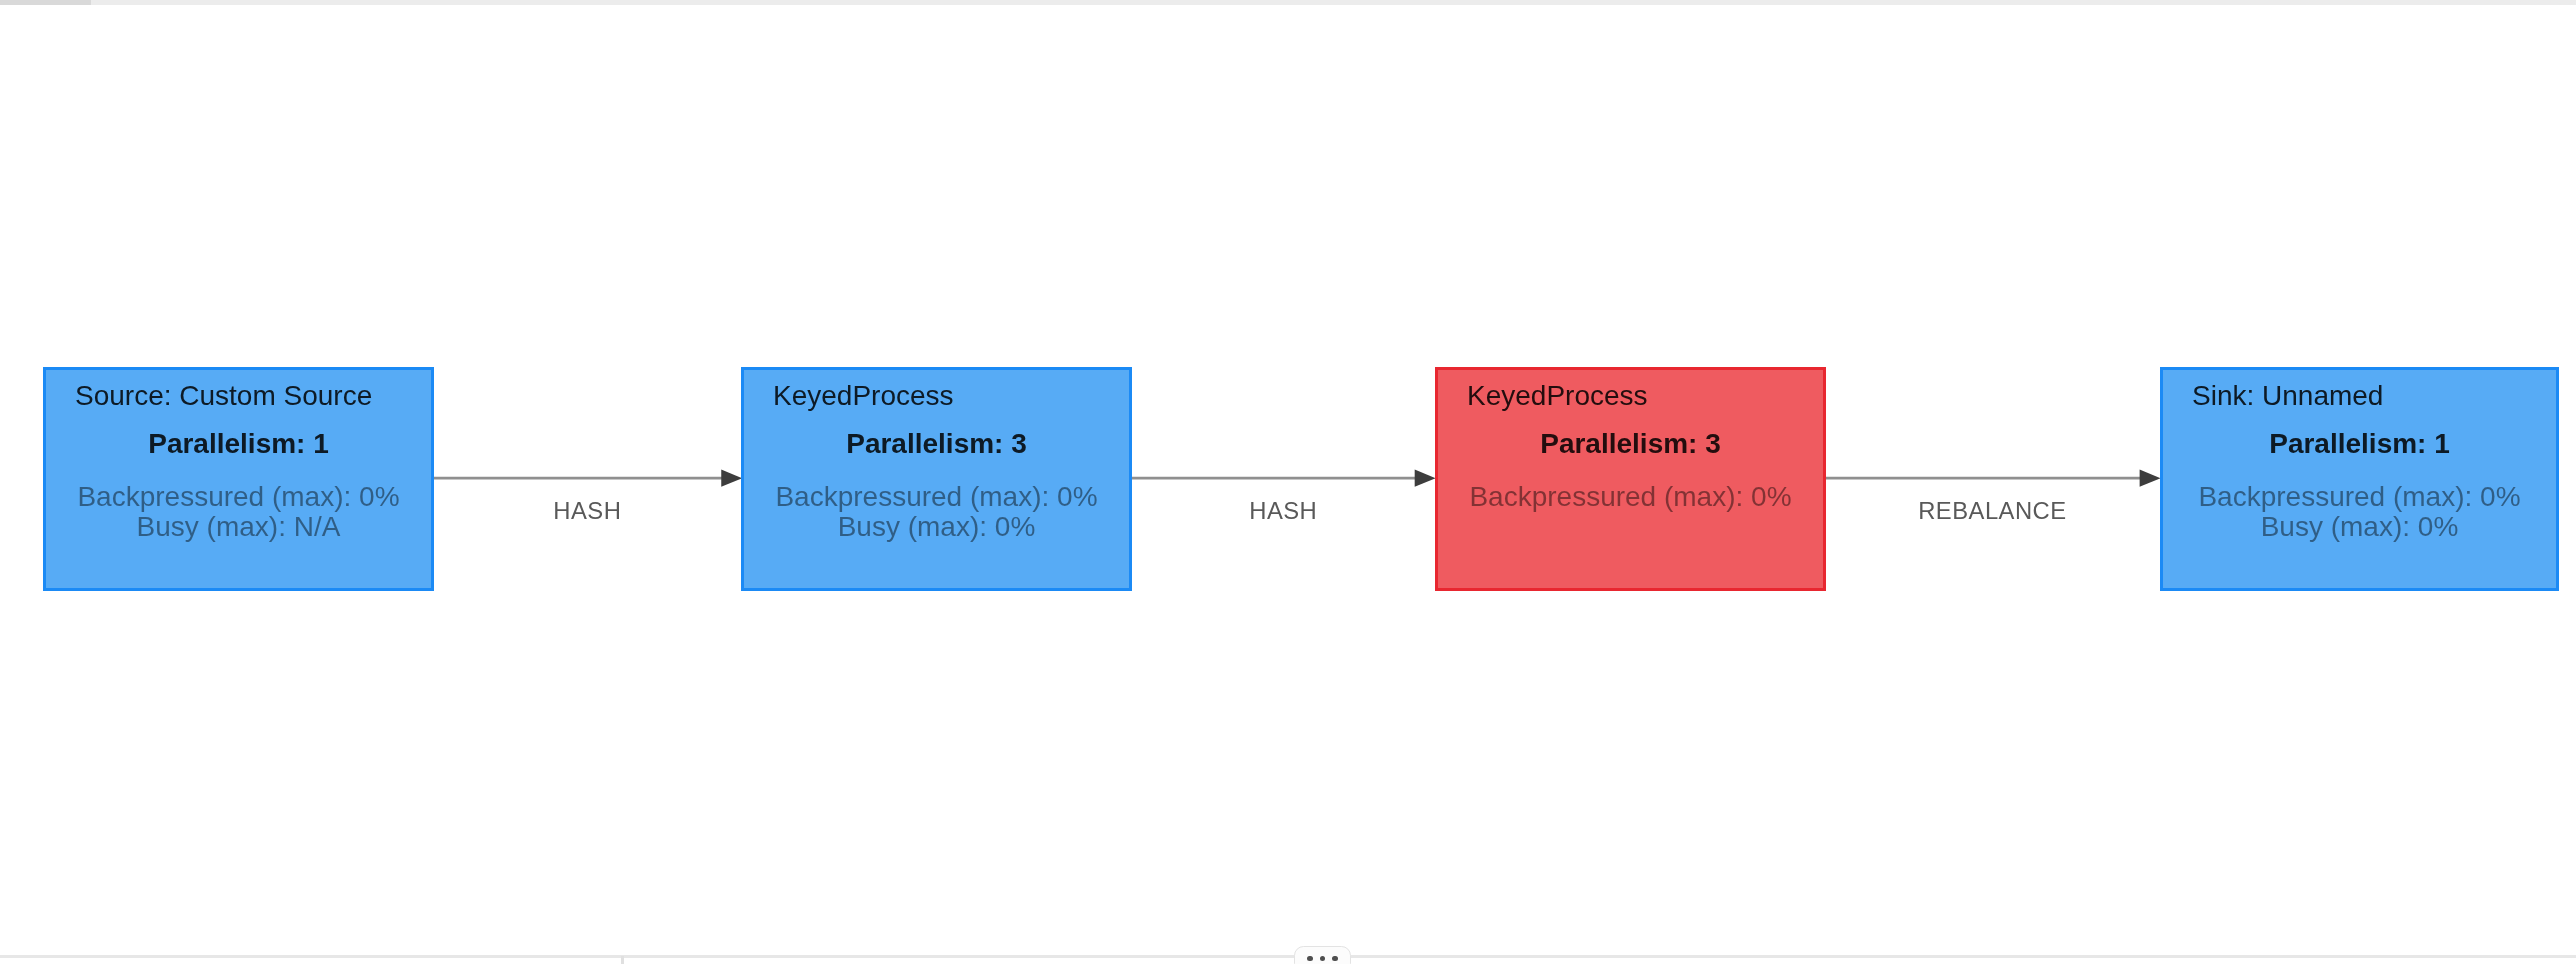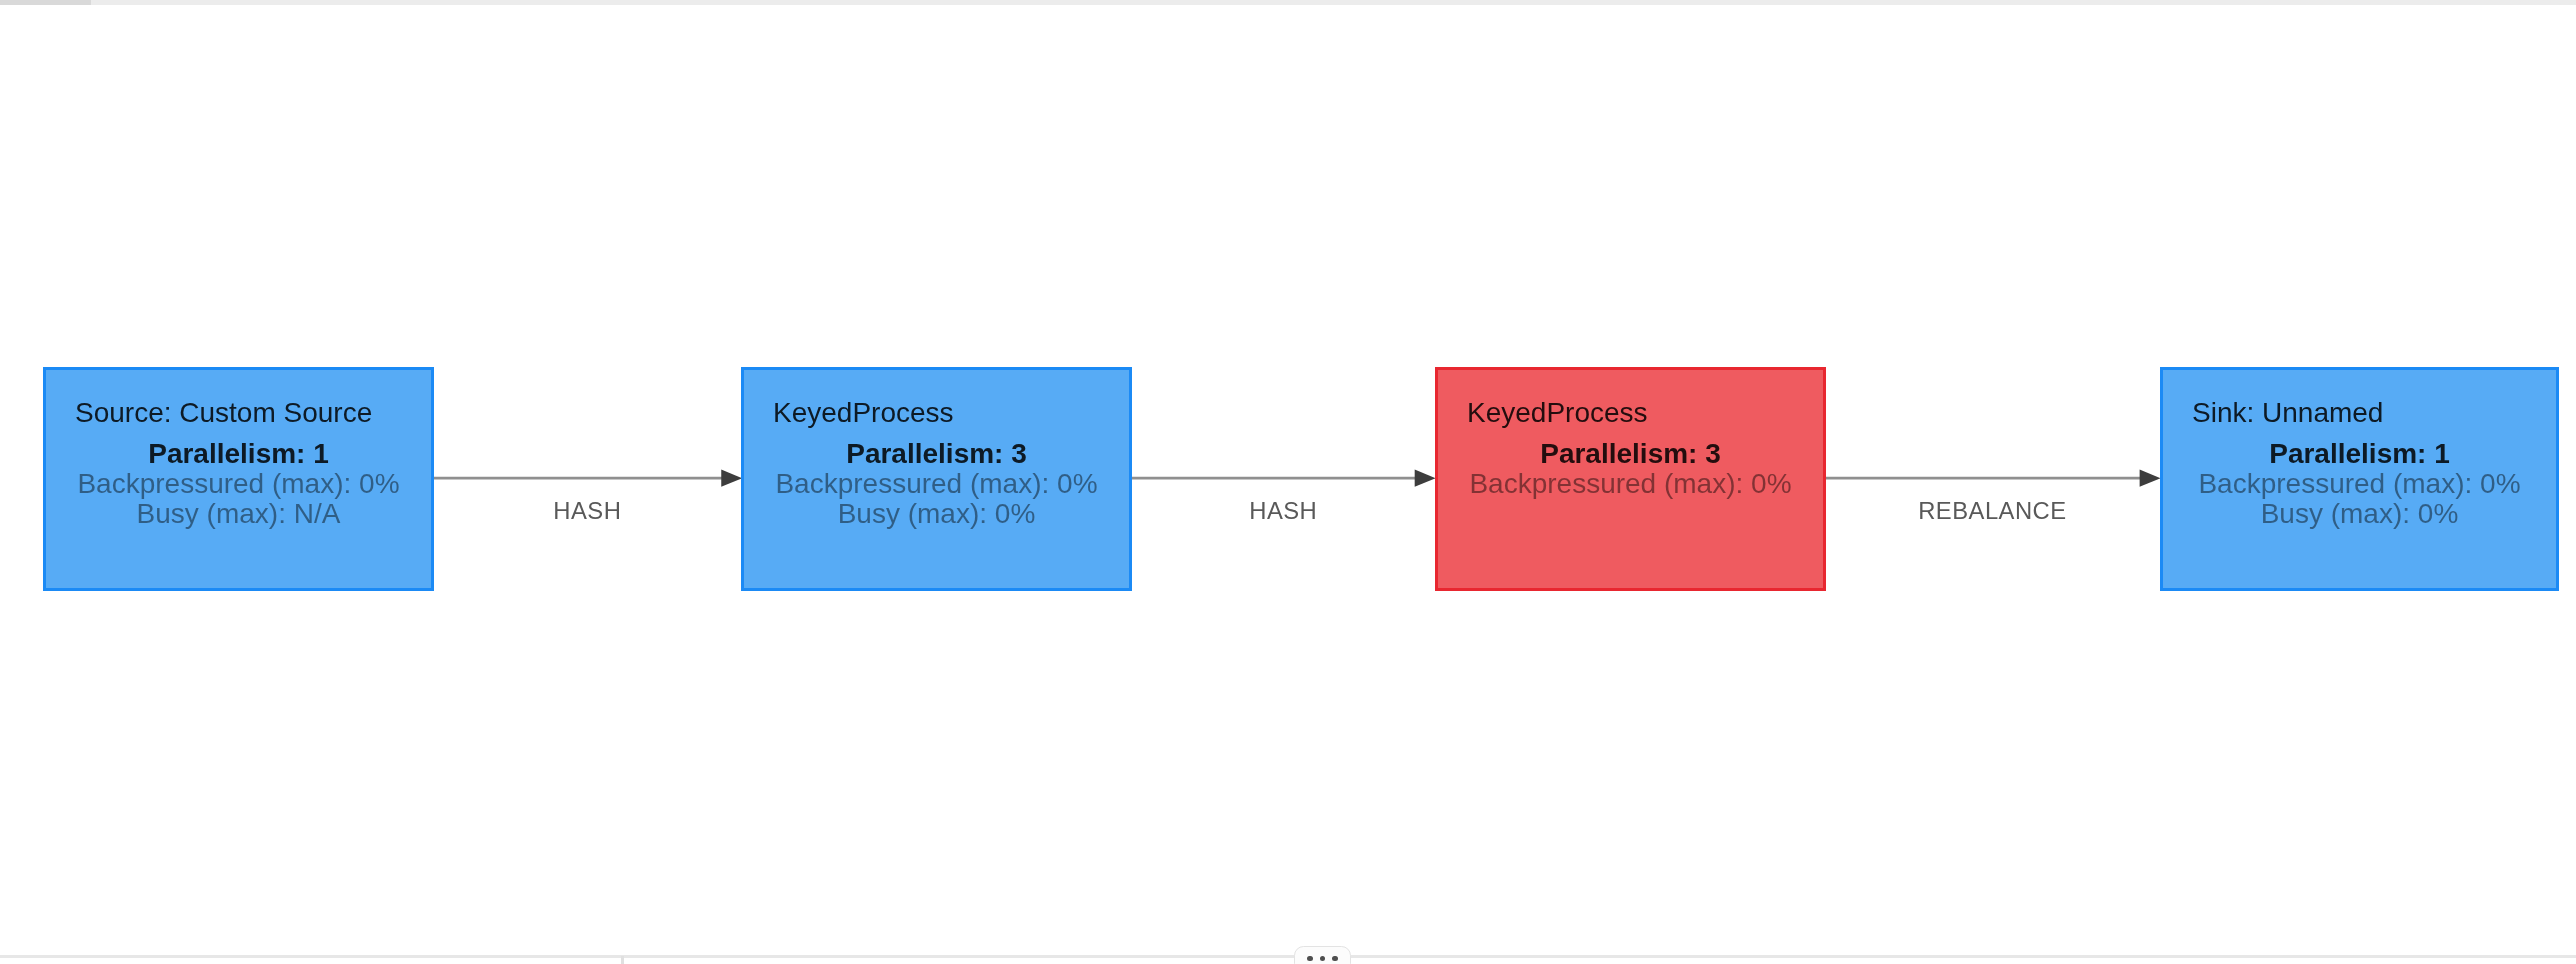--- a/index.html
+++ b/index.html
@@ -36,40 +36,41 @@
   .edge-label {
     font-family: "Liberation Sans", sans-serif;
     font-size: 25px;
     letter-spacing: 0.5px;
   }
   
   .node {
     position: absolute;
     box-sizing: border-box;
     border: 3.8px solid;
-    padding-top: 28px;
+    padding-top: 11px;
     cursor: pointer;
   }
   .node-name {
     padding-left: 29px;
     font-size: 28px;
     line-height: 30.5px;
     color: rgba(0, 0, 0, 0.85);
     white-space: nowrap;
   }
   .node-parallelism {
-    margin-top: 10px;
+    margin-top: 17px;
     text-align: center;
     font-size: 28px;
     line-height: 30.5px;
     font-weight: bold;
     color: rgba(0, 0, 0, 0.85);
     white-space: nowrap;
   }
   .node-metrics {
+    margin-top: 23px;
     text-align: center;
     font-size: 28px;
     line-height: 29.5px;
     color: rgba(0, 0, 0, 0.45);
     white-space: nowrap;
   }
   
   .bottom-border {
     position: absolute;
     top: 955px; left: 0;

